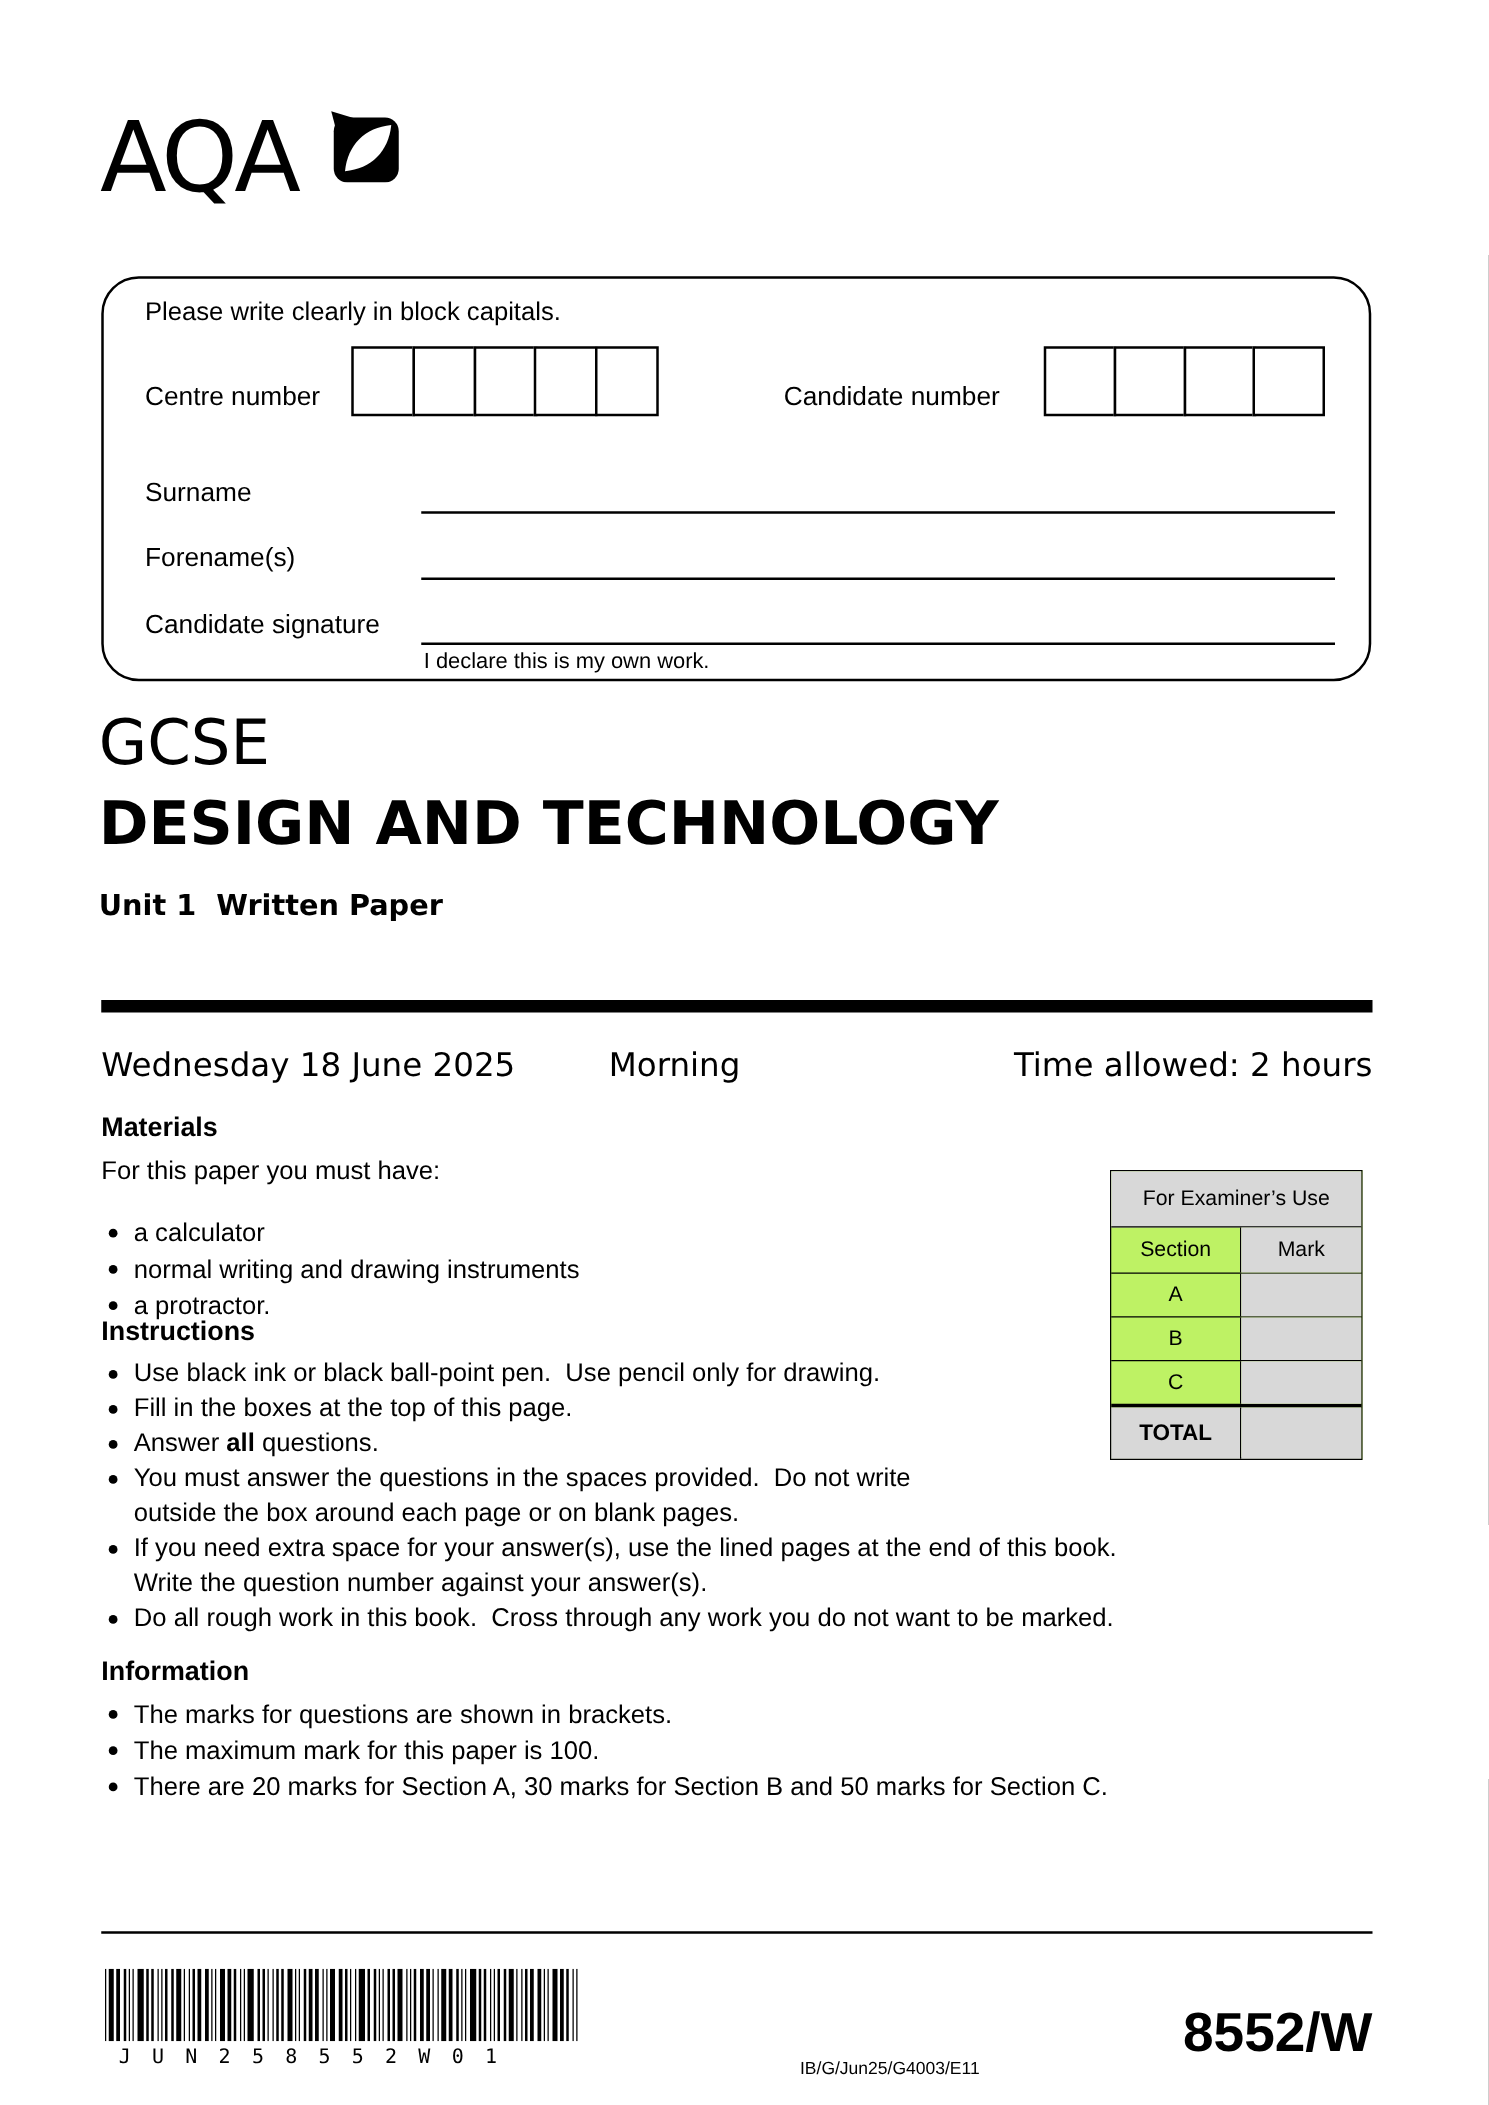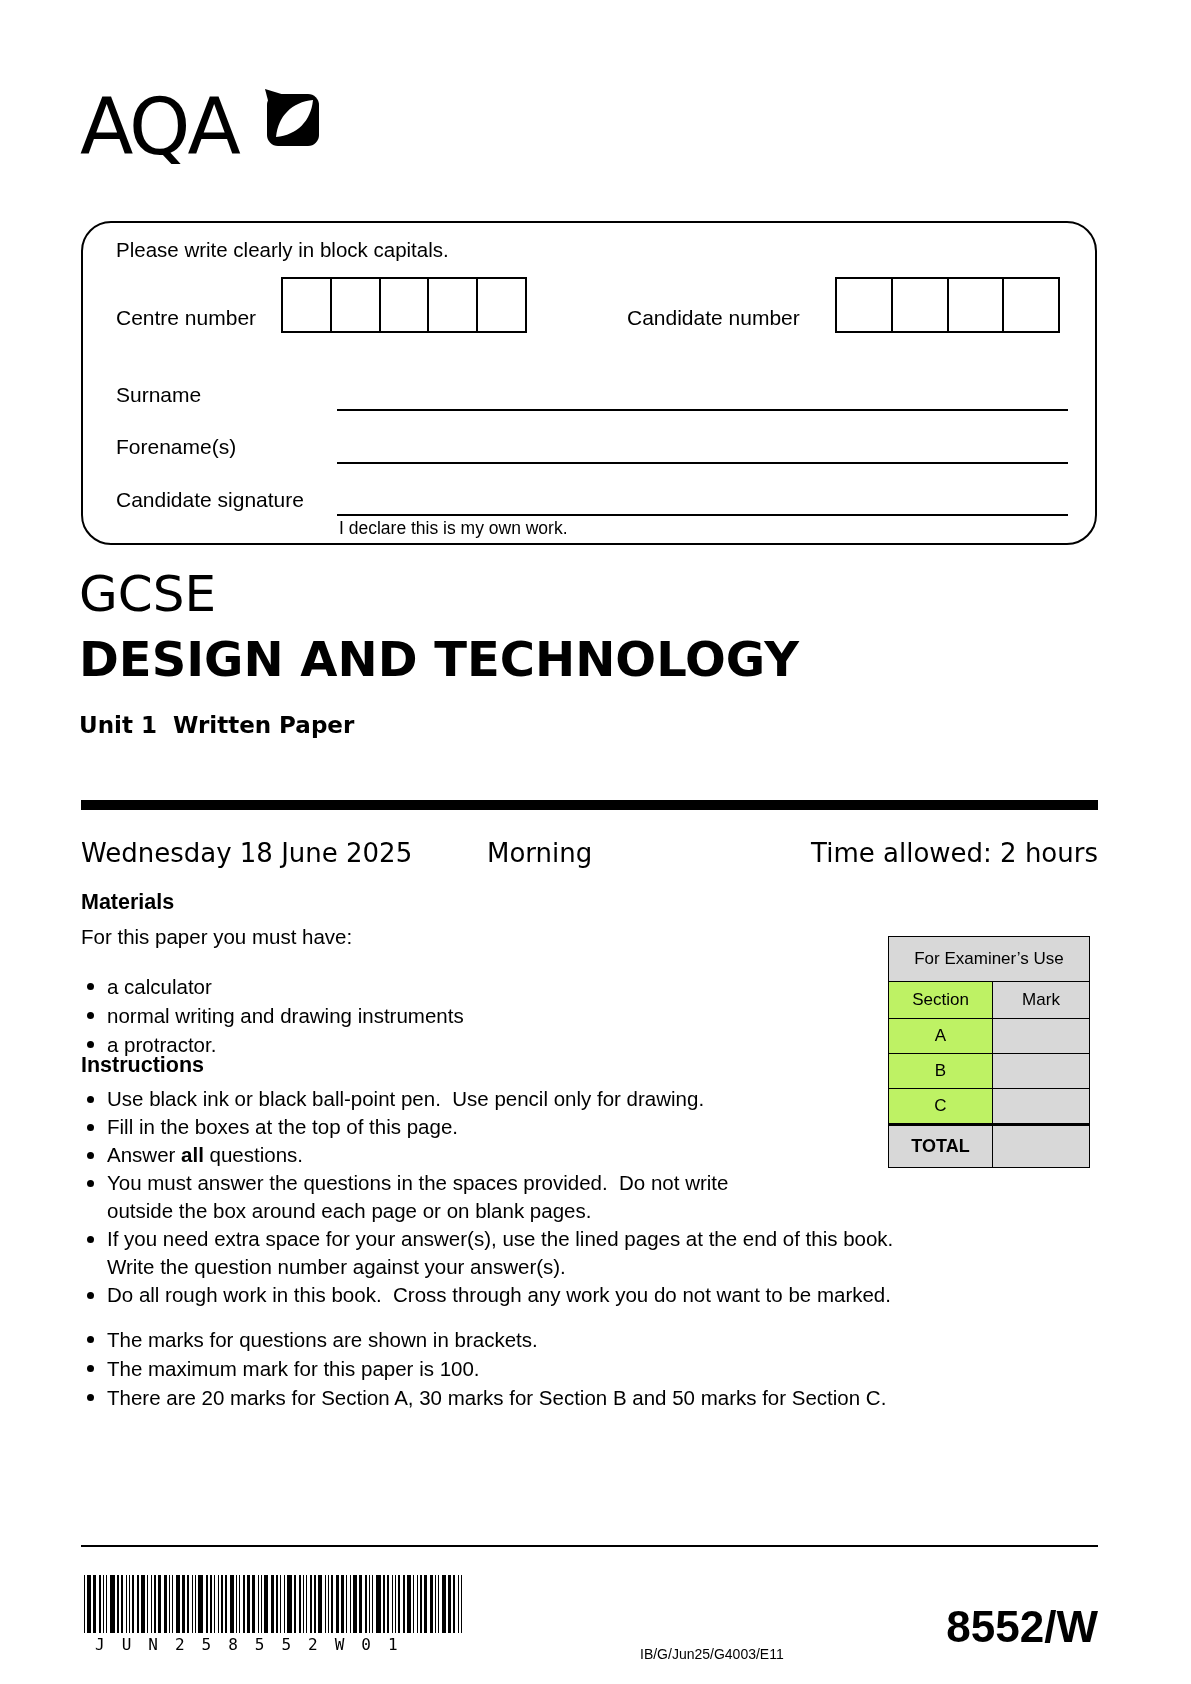--- a/index.html
+++ b/index.html
@@ -169,20 +169,21 @@
       <li>Use black ink or black ball-point pen.  Use pencil only for drawing.</li>
       <li>Fill in the boxes at the top of this page.</li>
       <li><span>Answer </span><b>all</b><span> questions.</span></li>
       <li class="w670">You must answer the questions in the spaces provided.  Do not write outside the box around each page or on blank pages.</li>
       <li class="w845">If you need extra space for your answer(s), use the lined pages at the end of this book.  Write the question number against your answer(s).</li>
       <li>Do all rough work in this book.  Cross through any work you do not want to be marked.</li>
     </ul>
   </div>
 
   <div class="sect information">
+    <h3>Information</h3>
     <ul class="blist">
       <li>The marks for questions are shown in brackets.</li>
       <li>The maximum mark for this paper is 100.</li>
       <li>There are 20 marks for Section A, 30 marks for Section B and 50 marks for Section C.</li>
     </ul>
   </div>
 
   <div class="rule-thin"></div>
   <div class="barcode"><span style="width:1px;margin-right:2px"></span><span style="width:4px;margin-right:2px"></span><span style="width:3px;margin-right:3px"></span><span style="width:2px;margin-right:2px"></span><span style="width:1px;margin-right:2px"></span><span style="width:1px;margin-right:3px"></span><span style="width:5px;margin-right:2px"></span><span style="width:2px;margin-right:2px"></span><span style="width:2px;margin-right:3px"></span><span style="width:1px;margin-right:2px"></span><span style="width:1px;margin-right:2px"></span><span style="width:2px;margin-right:3px"></span><span style="width:2px;margin-right:2px"></span><span style="width:4px;margin-right:2px"></span><span style="width:1px;margin-right:3px"></span><span style="width:1px;margin-right:2px"></span><span style="width:2px;margin-right:2px"></span><span style="width:3px;margin-right:3px"></span><span style="width:3px;margin-right:2px"></span><span style="width:1px;margin-right:2px"></span><span style="width:1px;margin-right:3px"></span><span style="width:4px;margin-right:2px"></span><span style="width:3px;margin-right:2px"></span><span style="width:2px;margin-right:3px"></span><span style="width:1px;margin-right:2px"></span><span style="width:1px;margin-right:2px"></span><span style="width:5px;margin-right:3px"></span><span style="width:2px;margin-right:2px"></span><span style="width:2px;margin-right:2px"></span><span style="width:1px;margin-right:3px"></span><span style="width:1px;margin-right:2px"></span><span style="width:2px;margin-right:2px"></span><span style="width:2px;margin-right:3px"></span><span style="width:4px;margin-right:2px"></span><span style="width:1px;margin-right:2px"></span><span style="width:1px;margin-right:3px"></span><span style="width:2px;margin-right:2px"></span><span style="width:3px;margin-right:2px"></span><span style="width:3px;margin-right:3px"></span><span style="width:1px;margin-right:2px"></span><span style="width:1px;margin-right:2px"></span><span style="width:4px;margin-right:3px"></span><span style="width:3px;margin-right:2px"></span><span style="width:2px;margin-right:2px"></span><span style="width:1px;margin-right:3px"></span><span style="width:1px;margin-right:2px"></span><span style="width:5px;margin-right:2px"></span><span style="width:2px;margin-right:3px"></span><span style="width:2px;margin-right:2px"></span><span style="width:1px;margin-right:2px"></span><span style="width:1px;margin-right:3px"></span><span style="width:2px;margin-right:2px"></span><span style="width:2px;margin-right:2px"></span><span style="width:4px;margin-right:3px"></span><span style="width:1px;margin-right:2px"></span><span style="width:1px;margin-right:2px"></span><span style="width:2px;margin-right:3px"></span><span style="width:3px;margin-right:2px"></span><span style="width:3px;margin-right:2px"></span><span style="width:1px;margin-right:3px"></span><span style="width:1px;margin-right:2px"></span><span style="width:4px;margin-right:2px"></span><span style="width:3px;margin-right:3px"></span><span style="width:2px;margin-right:2px"></span><span style="width:1px;margin-right:2px"></span><span style="width:1px;margin-right:3px"></span><span style="width:5px;margin-right:2px"></span><span style="width:2px;margin-right:2px"></span><span style="width:2px;margin-right:3px"></span><span style="width:1px;margin-right:2px"></span><span style="width:1px;margin-right:2px"></span><span style="width:2px;margin-right:3px"></span><span style="width:2px;margin-right:2px"></span><span style="width:4px;margin-right:2px"></span><span style="width:1px;margin-right:3px"></span><span style="width:1px;margin-right:2px"></span><span style="width:2px;margin-right:2px"></span><span style="width:3px;margin-right:3px"></span><span style="width:3px;margin-right:2px"></span><span style="width:1px;margin-right:2px"></span><span style="width:1px;margin-right:3px"></span><span style="width:4px;margin-right:2px"></span><span style="width:3px;margin-right:2px"></span><span style="width:2px;margin-right:3px"></span><span style="width:1px;margin-right:2px"></span><span style="width:1px;margin-right:2px"></span></div>
   <div class="barcode-text">JUN258552W01</div>

